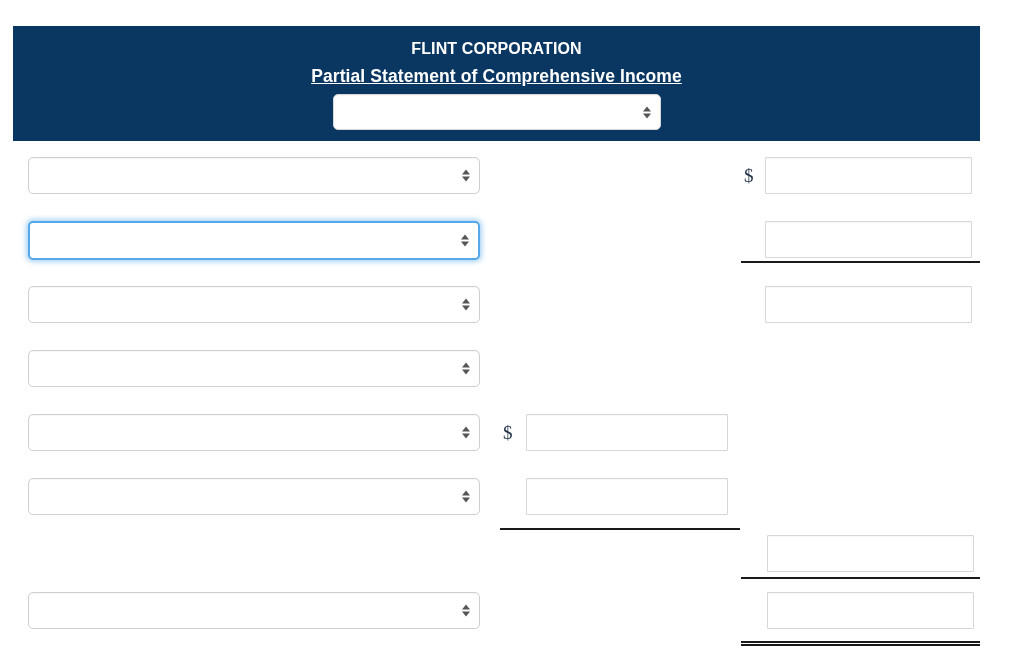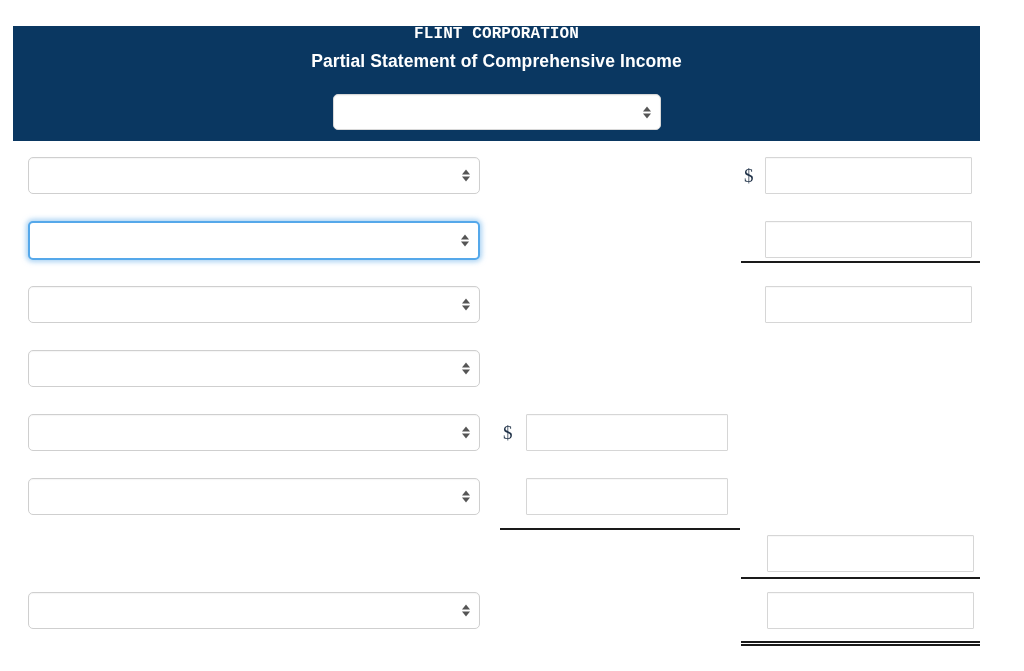--- a/index.html
+++ b/index.html
@@ -29,25 +29,26 @@
   }
   .stmt-title {
     color: #ffffff;
     font-weight: bold;
     line-height: 1.0;
     letter-spacing: 0.1px;
     white-space: nowrap;
   }
   .stmt-title.line1 {
     font-size: 16px;
-    font-family: Liberation Mono, monospace;
+    padding-top: 15px;
   }
   .stmt-title.line2 {
     font-size: 17.5px;
     padding-top: 11px;
+    text-decoration: underline;
   }
 
   
   .sel {
     position: absolute;
     background: #ffffff;
     border: 1px solid #cfcfcf;
     border-radius: 5px;
     box-shadow: inset 0 1px 1px rgba(0,0,0,0.045);
     cursor: pointer;

